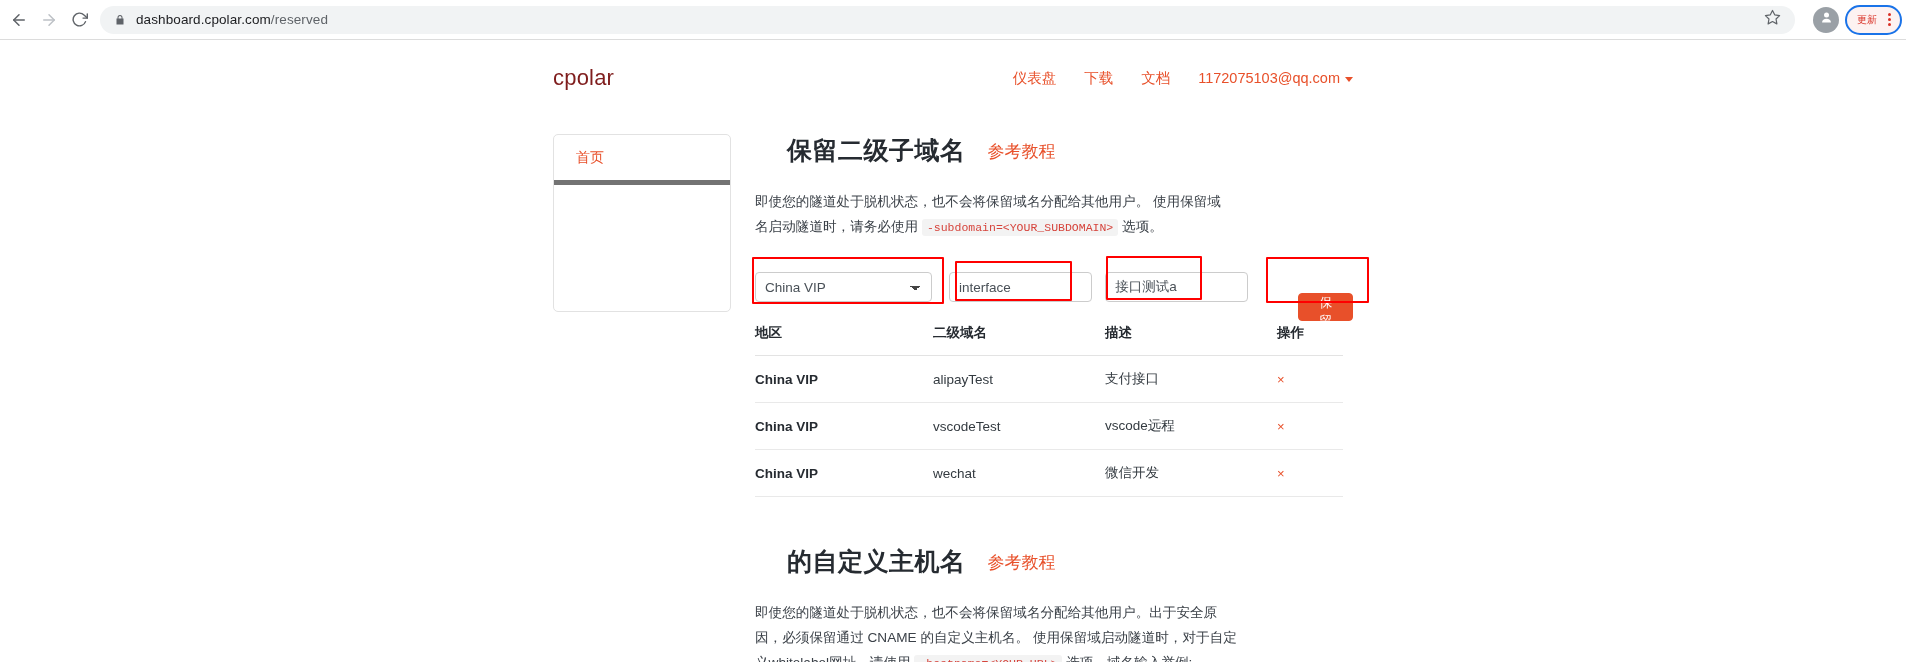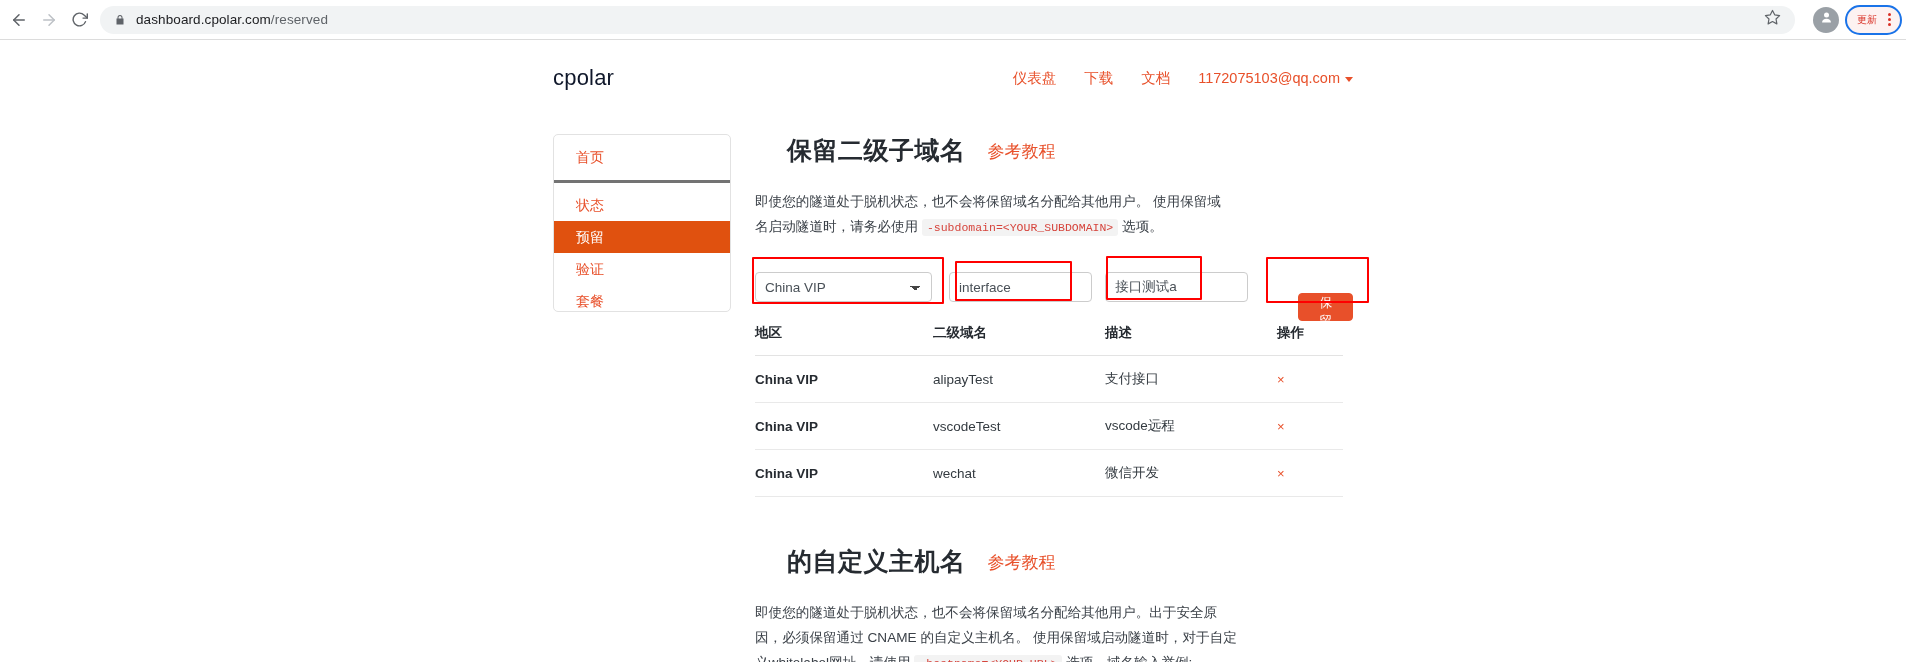--- a/index.html
+++ b/index.html
@@ -91,21 +91,21 @@
 
   
   .site-header {
     display: flex;
     align-items: center;
     height: 62px;
     padding-top: 14px;
   }
   .logo {
     font-size: 22px;
-    color: #0f172a;
+    color: #7f1d1d;
     font-weight: 400;
     letter-spacing: .2px;
   }
   .topnav {
     margin-left: auto;
     display: flex;
     align-items: center;
     gap: 28px;
   }
   .topnav a {
@@ -131,21 +131,21 @@
     width: 178px;
     flex: 0 0 178px;
     border: 1px solid #e2e2e2;
     border-radius: 5px;
     background: #fff;
     height: 178px;
     overflow: hidden;
   }
   .sidebar-head {
     padding: 13px 22px 13px 22px;
-    border-bottom: 3px solid #737373;
+    border-bottom: 5px solid #737373;
   }
   .sidebar-head a { color: #e8502a; font-size: 14px; text-decoration: none; }
   .sidebar-list { padding: 6px 0 8px 0; }
   .sidebar-item {
     display: block;
     padding: 6px 22px;
     color: #e8502a;
     font-size: 14px;
     text-decoration: none;
     line-height: 20px;
@@ -369,27 +369,20 @@
         <a href="#">文档</a>
         <a href="#"><span>1172075103@qq.com</span><span class="caret-down"></span></a>
       </nav>
     </div>
 
     <div class="body-row">
 
       <aside class="sidebar">
         <div class="sidebar-head">
           <a href="#">首页</a>
-        </div>
-        <div class="sidebar-list">
-          <a href="#" class="sidebar-item">状态</a>
-          <a href="#" class="sidebar-item active">预留</a>
-          <a href="#" class="sidebar-item">验证</a>
-          <a href="#" class="sidebar-item">套餐</a>
-
         </div>
       </aside>
 
       <main class="main">
 
         <div class="section-title-row">
           <h2 class="section-title">保留二级子域名</h2>
           <a href="#" class="ref-link">参考教程</a>
         </div>
 

